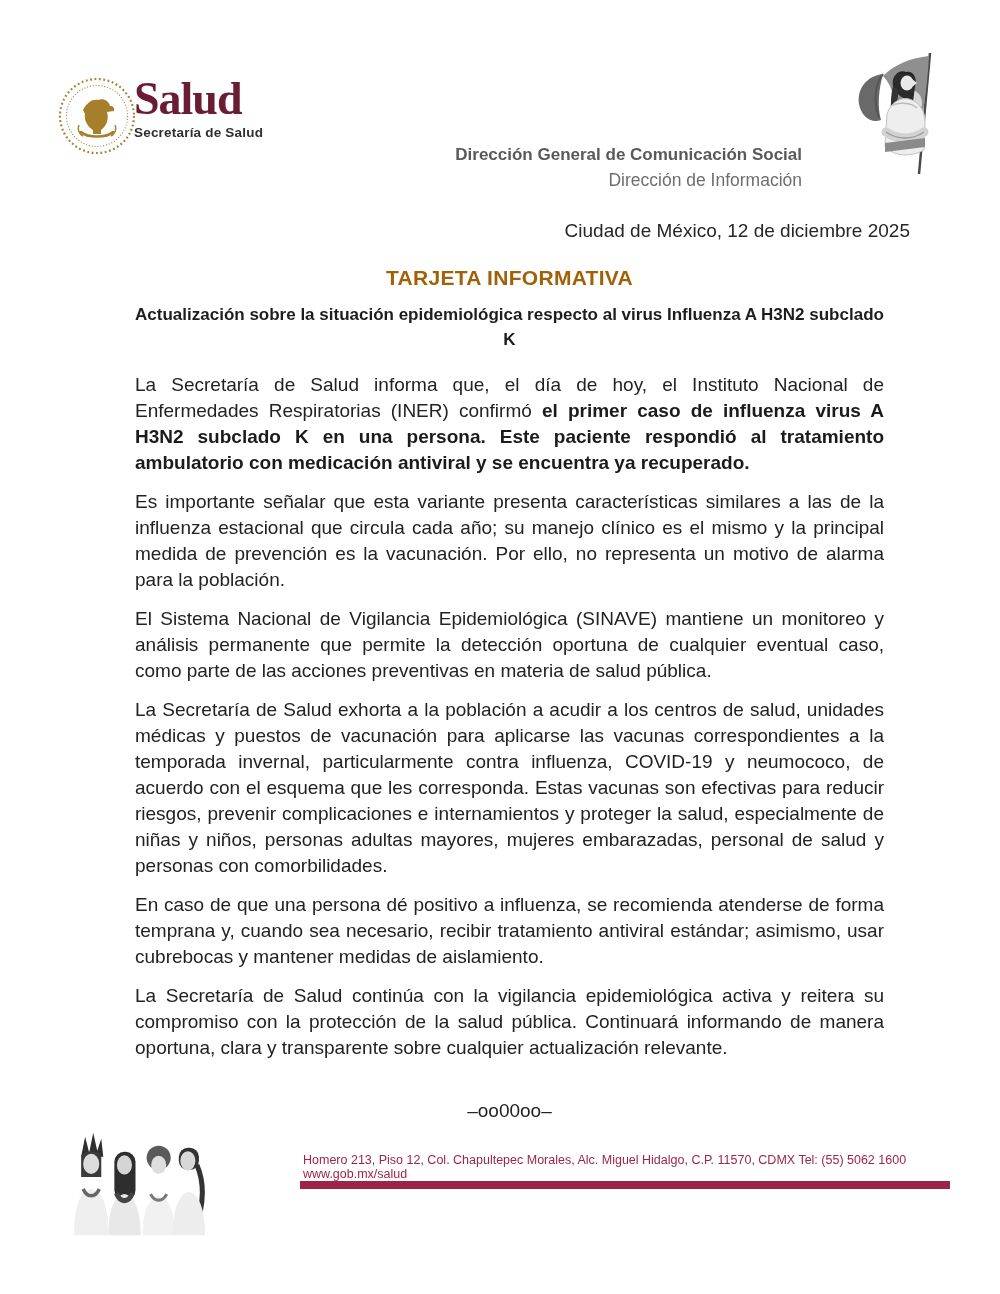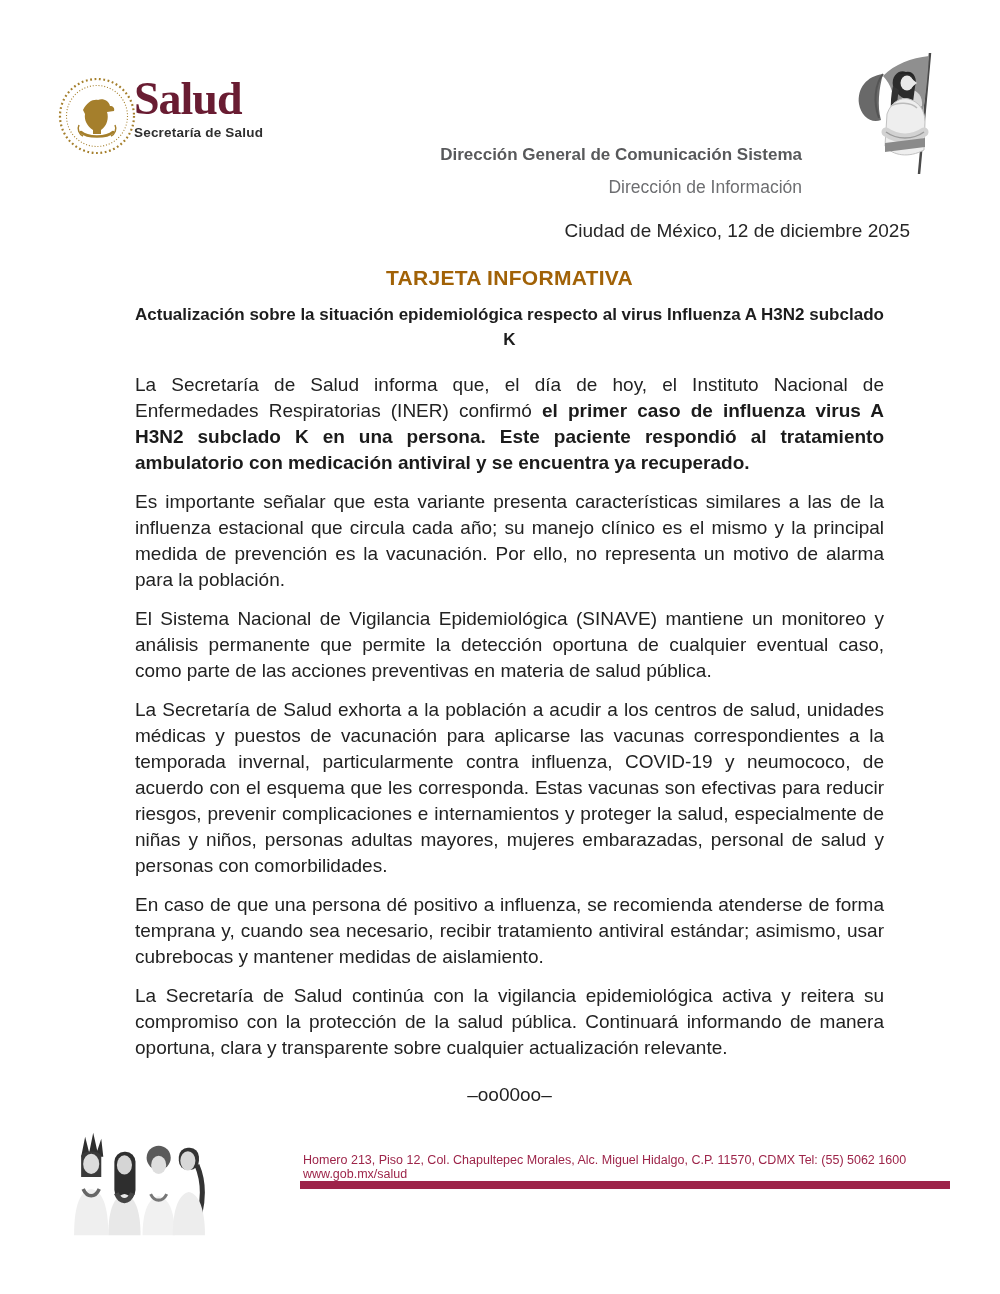--- a/index.html
+++ b/index.html
@@ -8,29 +8,29 @@
     font-family:"Liberation Sans",sans-serif;color:#232323;
   }
   
   .seal{position:absolute;left:57px;top:76px;width:80px;height:80px;}
   .brand-text{position:absolute;left:134px;top:76px;}
   .brand-name{font-family:"Liberation Serif",serif;font-weight:bold;font-size:46px;line-height:1.0;color:#691C32;letter-spacing:-1px;}
   .brand-sub{font-size:13.5px;font-weight:bold;color:#2f2f2f;margin-top:3px;letter-spacing:0.2px;}
   .flag-woman{position:absolute;left:833px;top:50px;width:122px;height:128px;}
   .dept{position:absolute;right:180px;top:145px;text-align:right;}
   .dept-1{font-size:17px;font-weight:bold;color:#58595B;}
-  .dept-2{font-size:17.5px;color:#6D6E71;margin-top:12px;}
+  .dept-2{font-size:17.5px;color:#6D6E71;margin-top:5px;}
   .dateline{position:absolute;right:72px;top:220px;font-size:19px;color:#262626;}
   
   .content{position:absolute;left:135px;top:266px;width:749px;}
   .title{margin:0 0 13px 0;text-align:center;font-size:21px;font-weight:bold;color:#a16207;letter-spacing:0.3px;}
   .subtitle{margin:0 0 20px 0;text-align:center;font-size:17px;font-weight:bold;color:#1d1d1d;line-height:1.45;}
   .para{margin:0 0 13px 0;font-size:19px;line-height:26px;text-align:justify;text-justify:inter-word;color:#222222;}
   .para strong{color:#1b1b1b;}
-  .closing{margin-top:23px;text-align:center;font-size:19px;color:#222222;}
+  .closing{margin-top:39px;text-align:center;font-size:19px;color:#222222;}
   
   .women{position:absolute;left:62px;top:1126px;width:146px;height:110px;}
   .year-logo{position:absolute;left:212px;top:1140px;width:80px;text-align:center;color:#8B2346;font-family:"Liberation Serif",serif;}
   .year{font-size:33px;font-weight:bold;line-height:1;letter-spacing:1px;}
   .year-sub{font-size:12px;font-weight:bold;margin-top:1px;}
   .campaign{font-size:19px;font-weight:bold;line-height:1.12;text-align:left;padding-left:3px;}
   .address{position:absolute;left:303px;top:1153px;width:650px;font-size:12.5px;color:#9D2449;}
   .footer-bar{position:absolute;left:300px;top:1181px;width:650px;height:8px;background:#9D2449;}
 </style>
 </head>
@@ -64,21 +64,21 @@
     <path d="M79,29 L84,33 L79,37 Z" fill="#e8e8e8"></path>
     <path d="M66,24 C70,21 78,21 81,26 C77,23 70,23 66,24 Z" fill="#222222"></path>
     <path d="M54,64 C58,52 68,47 76,49 C86,52 92,60 92,72 L91,100 C76,108 60,106 52,96 Z" fill="#eeeeee" stroke="#c2c2c2" stroke-width="1"></path>
     <path d="M58,56 C64,52 78,52 84,58" fill="none" stroke="#bbbbbb" stroke-width="1.5"></path>
     <path d="M53,82 C64,90 80,90 91,82" fill="none" stroke="#d2d2d2" stroke-width="9" stroke-linecap="round"></path>
     <path d="M53,82 C64,90 80,90 91,82" fill="none" stroke="#9c9c9c" stroke-width="1.5"></path>
     <path d="M52,93 L92,88 L92,97 L52,102 Z" fill="#8a8a8a"></path>
   </svg>
 
   <div class="dept">
-    <div class="dept-1">Dirección General de Comunicación Sistema</div>
+    <div class="dept-1">Dirección General de Comunicación Social</div>
     <div class="dept-2">Dirección de Información</div>
   </div>
 
   <div class="dateline">Ciudad de México, 12 de diciembre 2025</div>
 
   <main class="content">
     <h1 class="title">TARJETA INFORMATIVA</h1>
     <h2 class="subtitle">Actualización sobre la situación epidemiológica respecto al virus Influenza A H3N2 subclado K</h2>
 
     <p class="para"><span>La Secretaría de Salud informa que, el día de hoy, el Instituto Nacional de Enfermedades Respiratorias (INER) confirmó </span><strong>el primer caso de influenza virus A H3N2 subclado K en una persona. Este paciente respondió al tratamiento ambulatorio con medicación antiviral y se encuentra ya recuperado.</strong></p>

